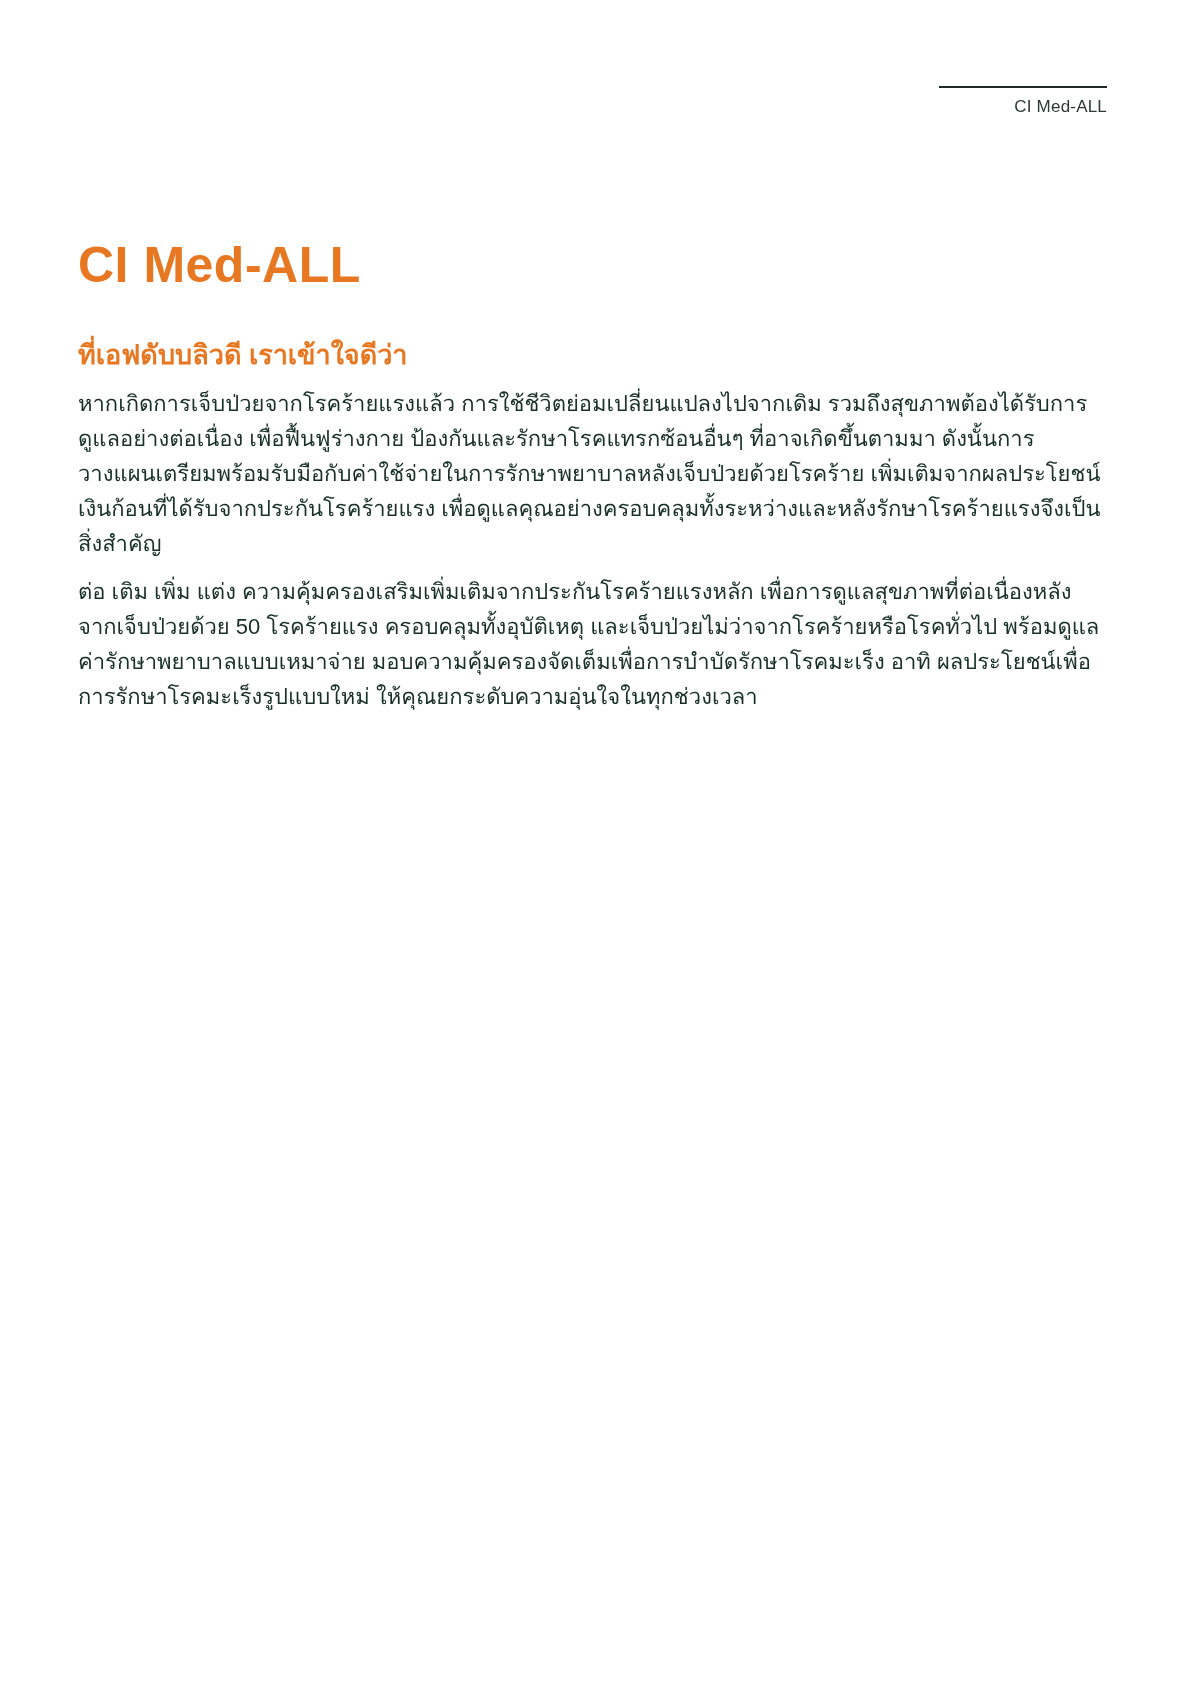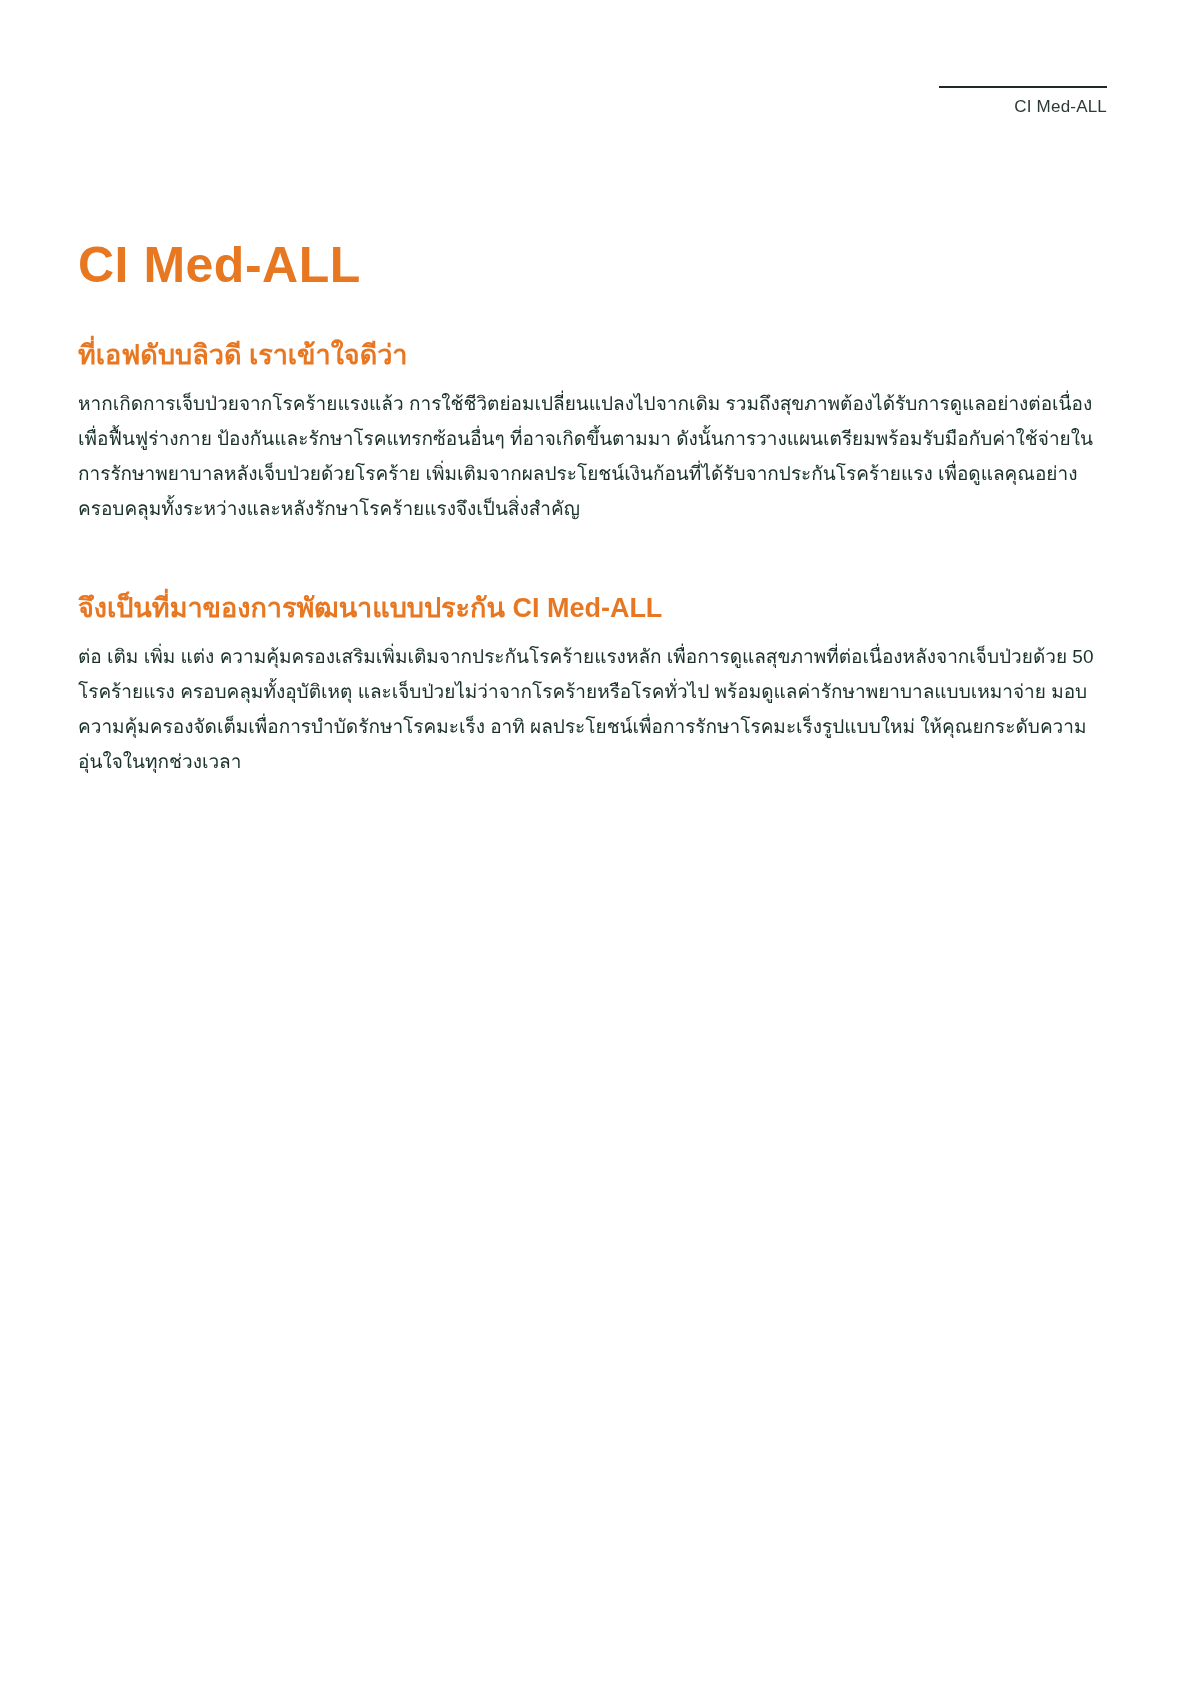--- a/index.html
+++ b/index.html
@@ -45,21 +45,21 @@
   .section-heading {
     font-size: 27px;
     font-weight: bold;
     color: #E87722;
     line-height: 1.25;
   }
   .section-1 .section-heading { margin-top: 49px; }
   .section-2 .section-heading { margin-top: 66px; }
   .section-body {
     margin-top: 13px;
-    font-size: 19px;
+    font-size: 22px;
     line-height: 35px;
     color: #183028;
     text-align: left;
     word-break: normal;
     line-break: strict;
   }
 </style>
 </head>
 <body>
 
@@ -70,17 +70,16 @@
   </div>
 
   <h1 class="page-title">CI Med-ALL</h1>
 
   <div class="section section-1">
     <h2 class="section-heading">ที่เอฟดับบลิวดี เราเข้าใจดีว่า</h2>
     <p class="section-body">หากเกิดการเจ็บป่วยจากโรคร้ายแรงแล้ว การใช้ชีวิตย่อมเปลี่ยนแปลงไปจากเดิม รวมถึงสุขภาพต้องได้รับการดูแลอย่างต่อเนื่อง เพื่อฟื้นฟูร่างกาย ป้องกันและรักษาโรคแทรกซ้อนอื่นๆ ที่อาจเกิดขึ้นตามมา ดังนั้นการวางแผนเตรียมพร้อมรับมือกับค่าใช้จ่ายในการรักษาพยาบาลหลังเจ็บป่วยด้วยโรคร้าย เพิ่มเติมจากผลประโยชน์เงินก้อนที่ได้รับจากประกันโรคร้ายแรง เพื่อดูแลคุณอย่างครอบคลุมทั้งระหว่างและหลังรักษาโรคร้ายแรงจึงเป็นสิ่งสำคัญ</p>
   </div>
 
   <div class="section section-2">
-    <h2 class="section-heading">จึงเป็นที่มาของการพัฒนาแบบประกัน CI Med-ALL</h2>
     <p class="section-body">ต่อ เติม เพิ่ม แต่ง ความคุ้มครองเสริมเพิ่มเติมจากประกันโรคร้ายแรงหลัก เพื่อการดูแลสุขภาพที่ต่อเนื่องหลังจากเจ็บป่วยด้วย 50 โรคร้ายแรง ครอบคลุมทั้งอุบัติเหตุ และเจ็บป่วยไม่ว่าจากโรคร้ายหรือโรคทั่วไป พร้อมดูแลค่ารักษาพยาบาลแบบเหมาจ่าย มอบความคุ้มครองจัดเต็มเพื่อการบำบัดรักษาโรคมะเร็ง อาทิ ผลประโยชน์เพื่อการรักษาโรคมะเร็งรูปแบบใหม่ ให้คุณยกระดับความอุ่นใจในทุกช่วงเวลา</p>
   </div>
 
 </div>
 
 </body></html>

